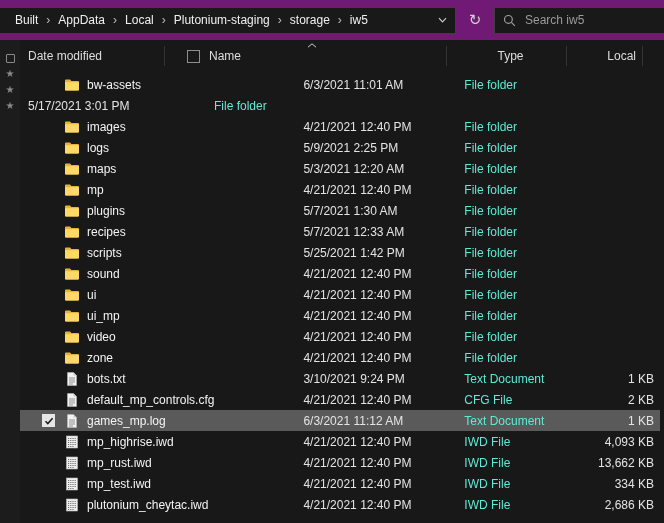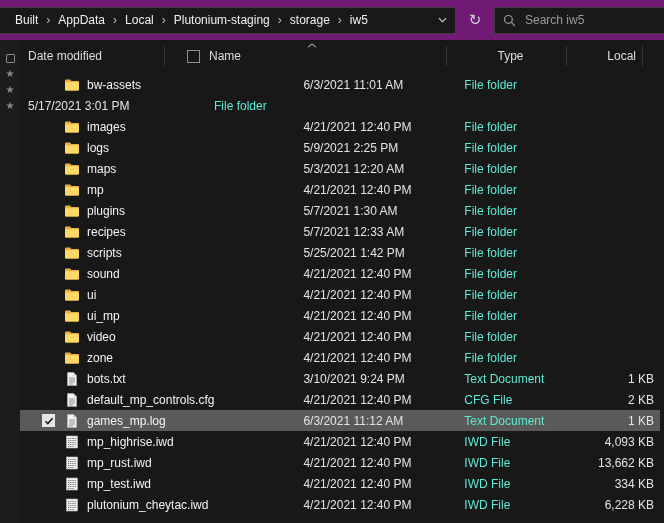--- a/index.html
+++ b/index.html
@@ -467,19 +467,19 @@
                   <rect x="2.5" y="2" width="11" height="12" fill="#efefef" stroke="#bdbdbd" stroke-width="0.6"></rect>
                   <g stroke="#6f6f6f" stroke-width="1" stroke-dasharray="1.2 1">
                     <path d="M4 4.5h8M4 6.5h8M4 8.5h8M4 10.5h8M4 12.5h6"></path>
                   </g>
                 </svg>
               </span>
               <span>plutonium_cheytac.iwd</span>
             </div>
             <div class="cell date">4/21/2021 12:40 PM</div>
             <div class="cell type">IWD File</div>
-            <div class="cell size">6,228 KB</div>
+            <div class="cell size">2,686 KB</div>
           </div>
         </div>
     </div>
   </div>
 
 </div>
 
 </body></html>

